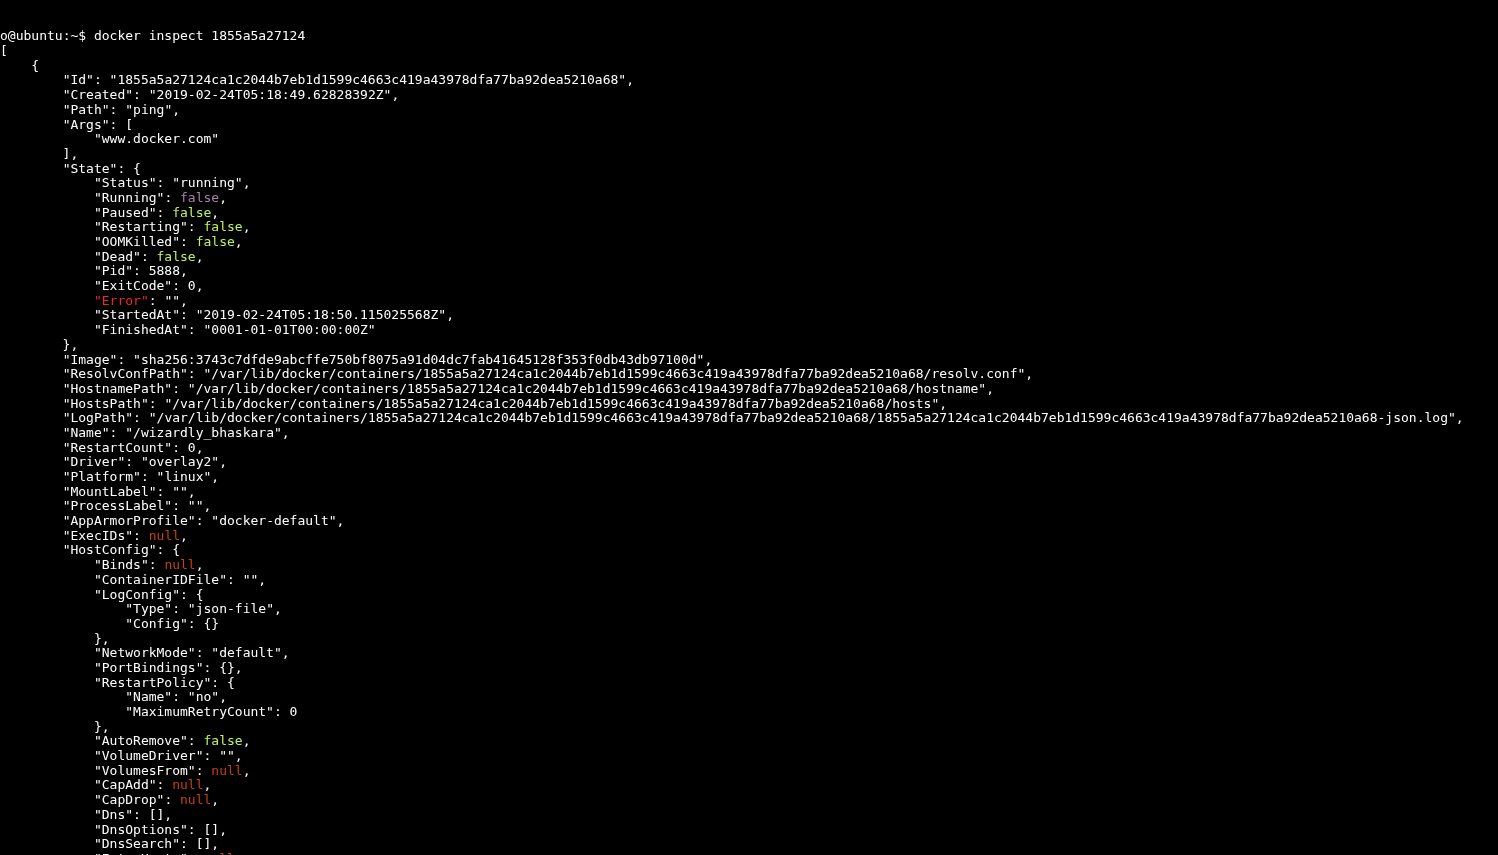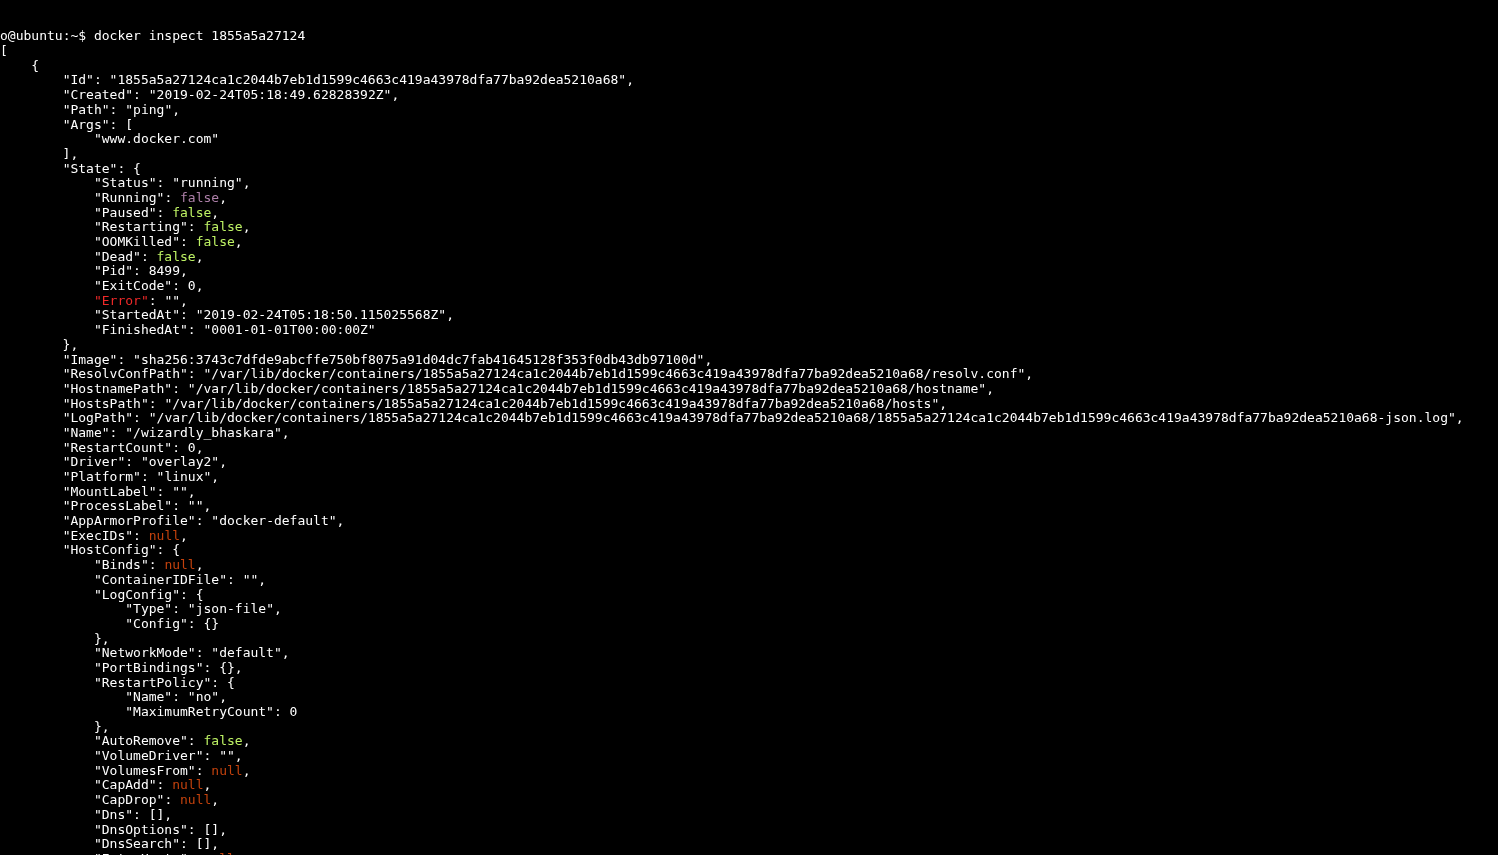--- a/index.html
+++ b/index.html
@@ -36,21 +36,21 @@
         <span class="key">"Args"</span>: [
             <span class="str">"www.docker.com"</span>
         ],
         <span class="key">"State"</span>: {
             <span class="key">"Status"</span>: <span class="str">"running"</span>,
             <span class="key">"Running"</span>: <span class="bool-true">false</span>,
             <span class="key">"Paused"</span>: <span class="bool-false">false</span>,
             <span class="key">"Restarting"</span>: <span class="bool-false">false</span>,
             <span class="key">"OOMKilled"</span>: <span class="bool-false">false</span>,
             <span class="key">"Dead"</span>: <span class="bool-false">false</span>,
-            <span class="key">"Pid"</span>: <span class="num">8499</span>,
+            <span class="key">"Pid"</span>: <span class="num">5888</span>,
             <span class="key">"ExitCode"</span>: <span class="num">0</span>,
             <span class="err">"Error"</span>: <span class="str">""</span>,
             <span class="key">"StartedAt"</span>: <span class="str">"2019-02-24T05:18:50.115025568Z"</span>,
             <span class="key">"FinishedAt"</span>: <span class="str">"0001-01-01T00:00:00Z"</span>
         },
         <span class="key">"Image"</span>: <span class="str">"sha256:3743c7dfde9abcffe750bf8075a91d04dc7fab41645128f353f0db43db97100d"</span>,
         <span class="key">"ResolvConfPath"</span>: <span class="str">"/var/lib/docker/containers/1855a5a27124ca1c2044b7eb1d1599c4663c419a43978dfa77ba92dea5210a68/resolv.conf"</span>,
         <span class="key">"HostnamePath"</span>: <span class="str">"/var/lib/docker/containers/1855a5a27124ca1c2044b7eb1d1599c4663c419a43978dfa77ba92dea5210a68/hostname"</span>,
         <span class="key">"HostsPath"</span>: <span class="str">"/var/lib/docker/containers/1855a5a27124ca1c2044b7eb1d1599c4663c419a43978dfa77ba92dea5210a68/hosts"</span>,
         <span class="key">"LogPath"</span>: <span class="str">"/var/lib/docker/containers/1855a5a27124ca1c2044b7eb1d1599c4663c419a43978dfa77ba92dea5210a68/1855a5a27124ca1c2044b7eb1d1599c4663c419a43978dfa77ba92dea5210a68-json.log"</span>,

